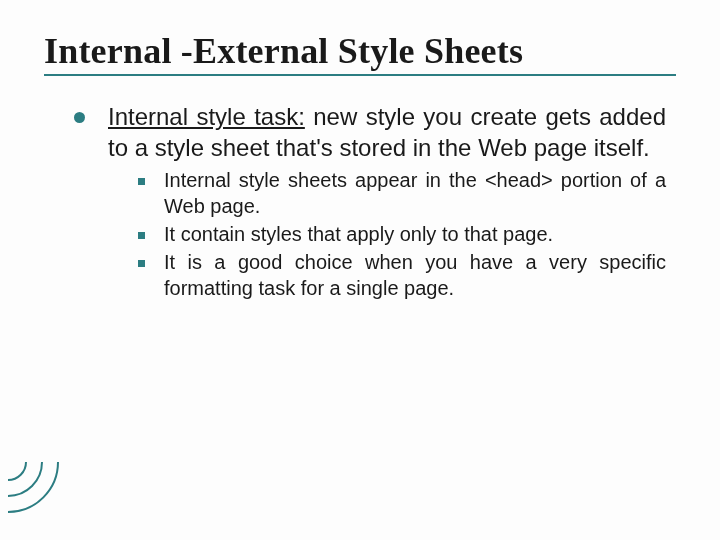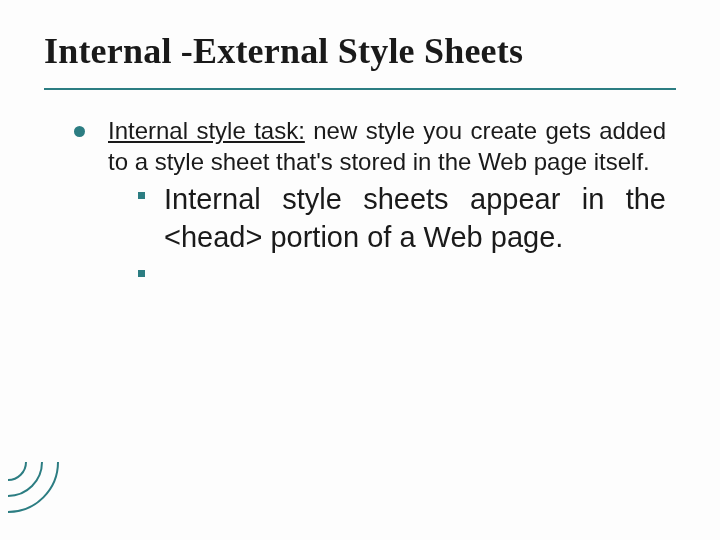--- a/index.html
+++ b/index.html
@@ -15,21 +15,21 @@
     width: 720px;
     height: 540px;
     padding: 30px 44px 40px 44px;
   }
   .title {
     font-family: "Book Antiqua", "Palatino Linotype", Georgia, serif;
     font-weight: 700;
     font-size: 36px;
     color: #1a1a1a;
     letter-spacing: 0.2px;
-    margin-bottom: 16px;
+    margin-bottom: 2px;
   }
   .title-rule {
     height: 0;
     border-bottom: 2px solid #2c7d82;
     margin-bottom: 26px;
   }
   .body {
     padding-left: 30px;
     padding-right: 10px;
   }
@@ -53,21 +53,21 @@
   .li1 .head {
     text-decoration: underline;
   }
   .sub {
     margin-top: 4px;
     padding-left: 30px;
   }
   .li2 {
     position: relative;
     padding-left: 26px;
-    font-size: 29px;
+    font-size: 20px;
     line-height: 1.3;
     color: #1a1a1a;
     text-align: justify;
     margin-bottom: 2px;
   }
   .li2 .bullet2 {
     position: absolute;
     left: 0;
     top: 11px;
     width: 7px;
@@ -97,23 +97,25 @@
       <span class="bullet1"></span>
       <span class="head">Internal style task:</span><span> new style you create gets added to a style sheet that's stored in the Web page itself.</span>
 
       <div class="sub">
         <div class="li2">
           <span class="bullet2"></span>
           <span>Internal style sheets appear in the &lt;head&gt; portion of a Web page.</span>
         </div>
         <div class="li2">
           <span class="bullet2"></span>
+          <span>It contain styles that apply only to that page.</span>
         </div>
         <div class="li2">
           <span class="bullet2"></span>
+          <span>It is a good choice when you have a very specific formatting task for a single page.</span>
         </div>
       </div>
     </div>
   </div>
 
   <div class="corner">
     <svg width="70" height="70" viewBox="0 0 70 70">
       <g fill="none" stroke="#2c7d82" stroke-width="2">
         <path d="M0,18 A18,18 0 0 0 18,0"></path>
         <path d="M0,34 A34,34 0 0 0 34,0"></path>

